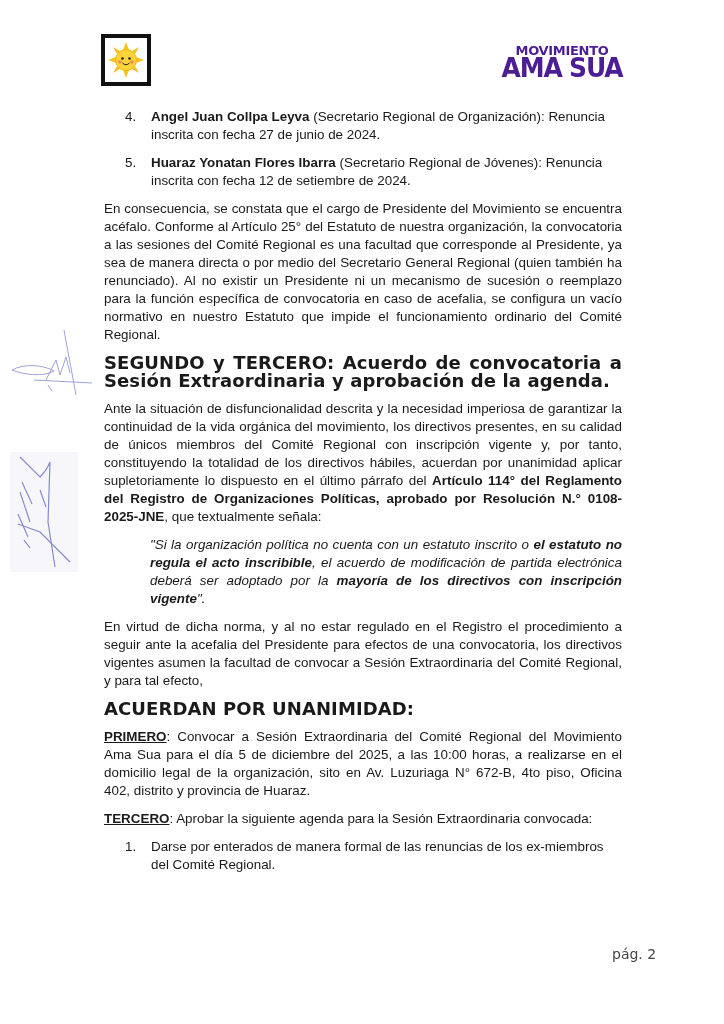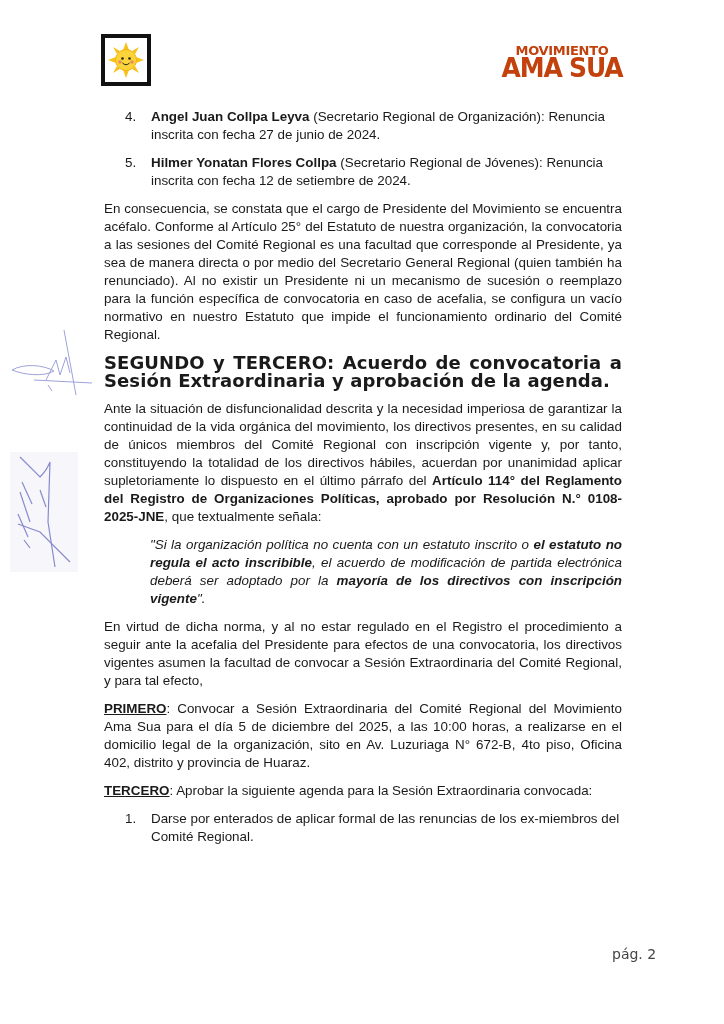--- a/index.html
+++ b/index.html
@@ -1,21 +1,21 @@
 <!DOCTYPE html>
 <html><head>
 <meta charset="utf-8">
 <style>
   html, body { margin: 0; padding: 0; background: #ffffff; }
   body { width: 724px; height: 1024px; position: relative; overflow: hidden;
          font-family: "Liberation Sans", sans-serif; color: #1a1a1a; }
   .logo-box { position: absolute; left: 101px; top: 34px; width: 50px; height: 52px;
               border: 4px solid #111; box-sizing: border-box; background: #fff; }
   .logo-box svg { position: absolute; left: 2px; top: 3px; }
-  .brand { position: absolute; left: 497px; top: 44px; width: 130px; text-align: center; color: #c2410c; }
+  .brand { position: absolute; left: 497px; top: 44px; width: 130px; text-align: center; color: #4c1d95; }
   .brand .top { font-family: "DejaVu Sans", sans-serif; font-weight: bold; font-size: 13px;
                 letter-spacing: -0.3px; line-height: 13px; }
   .brand .bottom { font-family: "DejaVu Sans", sans-serif; font-weight: 900; font-size: 25px;
                    letter-spacing: -1.2px; line-height: 24px; transform: scaleY(1.05); }
   .content { position: absolute; left: 104px; top: 108px; width: 518px;
              font-size: 13.4px; line-height: 18px; }
   .para { margin: 0 0 10px 0; text-align: justify; }
   .list-item { display: flex; margin: 0 0 10px 0; padding-left: 21px; }
   .list-item .num { width: 26px; flex: none; }
   .list-item .txt { flex: 1; }
@@ -82,38 +82,39 @@
 </div>
 
 <div class="content">
 
   <div class="list-item">
     <span class="num">4.</span>
     <span class="txt"><b>Angel Juan Collpa Leyva</b><span> (Secretario Regional de Organización): Renuncia inscrita con fecha 27 de junio de 2024.</span></span>
   </div>
   <div class="list-item">
     <span class="num">5.</span>
-    <span class="txt"><b>Hilmer Yonatan Flores Collpa</b><span> (Secretario Regional de Jóvenes): Renuncia inscrita con fecha 12 de setiembre de 2024.</span></span>
+    <span class="txt"><b>Huaraz Yonatan Flores Ibarra</b><span> (Secretario Regional de Jóvenes): Renuncia inscrita con fecha 12 de setiembre de 2024.</span></span>
   </div>
 
 
   <p class="para">En consecuencia, se constata que el cargo de Presidente del Movimiento se encuentra acéfalo. Conforme al Artículo 25° del Estatuto de nuestra organización, la convocatoria a las sesiones del Comité Regional es una facultad que corresponde al Presidente, ya sea de manera directa o por medio del Secretario General Regional (quien también ha renunciado). Al no existir un Presidente ni un mecanismo de sucesión o reemplazo para la función específica de convocatoria en caso de acefalia, se configura un vacío normativo en nuestro Estatuto que impide el funcionamiento ordinario del Comité Regional.</p>
 
   <p class="heading">SEGUNDO y TERCERO: Acuerdo de convocatoria a Sesión Extraordinaria y aprobación de la agenda.</p>
 
   <p class="para"><span>Ante la situación de disfuncionalidad descrita y la necesidad imperiosa de garantizar la continuidad de la vida orgánica del movimiento, los directivos presentes, en su calidad de únicos miembros del Comité Regional con inscripción vigente y, por tanto, constituyendo la totalidad de los directivos hábiles, acuerdan por unanimidad aplicar supletoriamente lo dispuesto en el último párrafo del </span><b>Artículo 114° del Reglamento del Registro de Organizaciones Políticas, aprobado por Resolución N.° 0108-2025-JNE</b><span>, que textualmente señala:</span></p>
 
   <p class="quote"><span>"</span><span>Si la organización política no cuenta con un estatuto inscrito o </span><b>el estatuto no regula el acto inscribible</b><span>, el acuerdo de modificación de partida electrónica deberá ser adoptado por la </span><b>mayoría de los directivos con inscripción vigente</b><span>".</span></p>
 
   <p class="para">En virtud de dicha norma, y al no estar regulado en el Registro el procedimiento a seguir ante la acefalia del Presidente para efectos de una convocatoria, los directivos vigentes asumen la facultad de convocar a Sesión Extraordinaria del Comité Regional, y para tal efecto,</p>
 
+  <p class="heading">ACUERDAN POR UNANIMIDAD:</p>
 
   <p class="para"><span class="u">PRIMERO</span><span>: Convocar a Sesión Extraordinaria del Comité Regional del Movimiento Ama Sua para el día 5 de diciembre del 2025, a las 10:00 horas, a realizarse en el domicilio legal de la organización, sito en Av. Luzuriaga N° 672-B, 4to piso, Oficina 402, distrito y provincia de Huaraz.</span></p>
 
   <p class="para"><span class="u">TERCERO</span><span>: Aprobar la siguiente agenda para la Sesión Extraordinaria convocada:</span></p>
 
   <div class="list-item">
     <span class="num">1.</span>
-    <span class="txt">Darse por enterados de aplicar formal de las renuncias de los ex-miembros del Comité Regional.</span>
+    <span class="txt">Darse por enterados de manera formal de las renuncias de los ex-miembros del Comité Regional.</span>
   </div>
 </div>
 
 <div class="page-num">pág. 2</div>
 
 </body></html>

